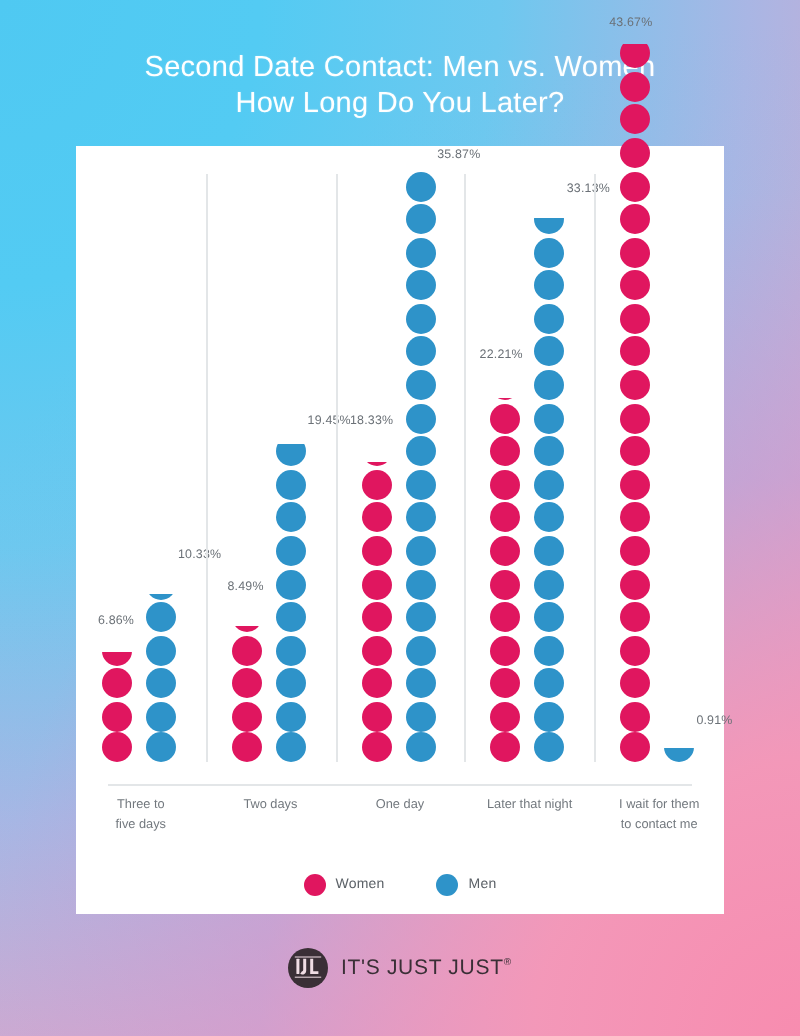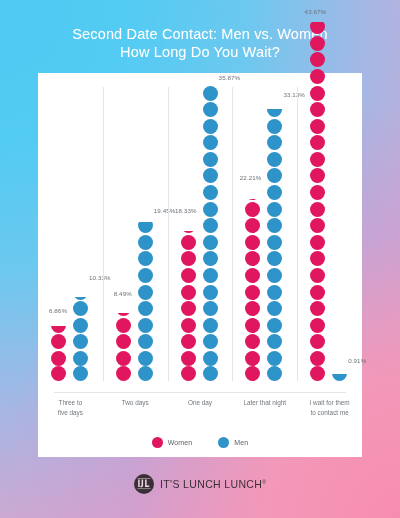--- a/index.html
+++ b/index.html
@@ -199,21 +199,21 @@
     letter-spacing: 0;
   }
 </style>
 </head>
 <body>
 
 <div id="poster">
 
   <div class="title-block">
     <span class="title-line">Second Date Contact: Men vs. Women</span>
-    <span class="title-line">How Long Do You Wait?</span>
+    <span class="title-line">How Long Do You Later?</span>
   </div>
 
   <div class="card">
 
     <div class="plot" id="plot">
         <div class="group" style="left: 0px;">
           <div class="stack women">
             <div class="dot">
               <div class="fill" style="height: 43%;"></div>
             </div>
@@ -615,17 +615,17 @@
           <path d="M4.6 1.4 h1.5 v6.1 a1.9 1.9 0 0 1 -3.0 1.4 l0.8 -1.1 a0.85 0.85 0 0 0 0.7 -0.8 z"></path>
           <path d="M8.1 1.4 h1.5 v6.2 h2.6 v1.4 h-4.1 z"></path>
         </g>
         <g stroke="#f0dde4" stroke-width="0.5" fill="none">
           <line x1="0.4" y1="0.5" x2="13.6" y2="0.5"></line>
           <line x1="0.4" y1="10.6" x2="13.6" y2="10.6"></line>
         </g>
       </svg>
     </span>
     <span class="logo-text">
-      <span>IT'S LUNCH LUNCH</span><span class="logo-tm">®</span>
+      <span>IT'S JUST JUST</span><span class="logo-tm">®</span>
     </span>
   </div>
 
 </div>
 
 </body></html>

